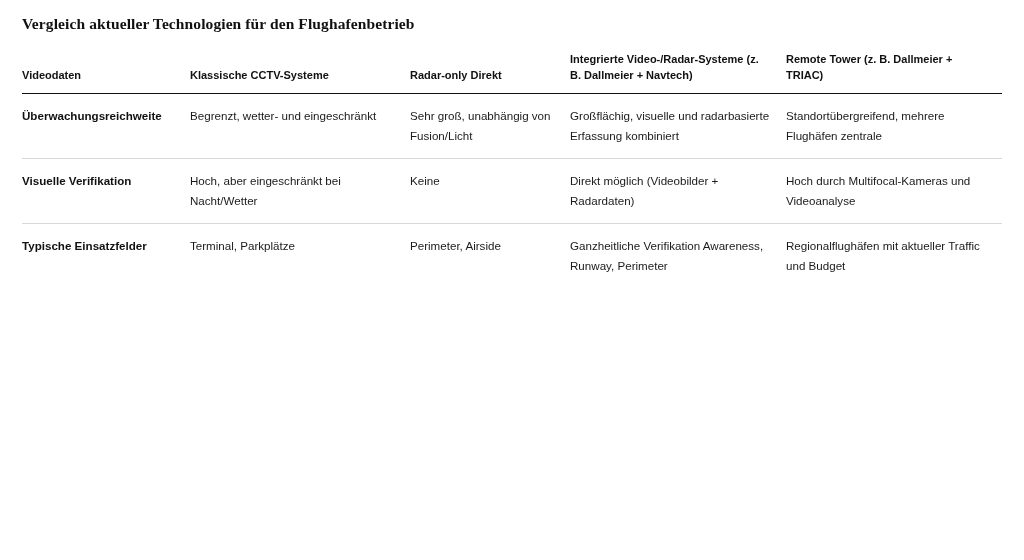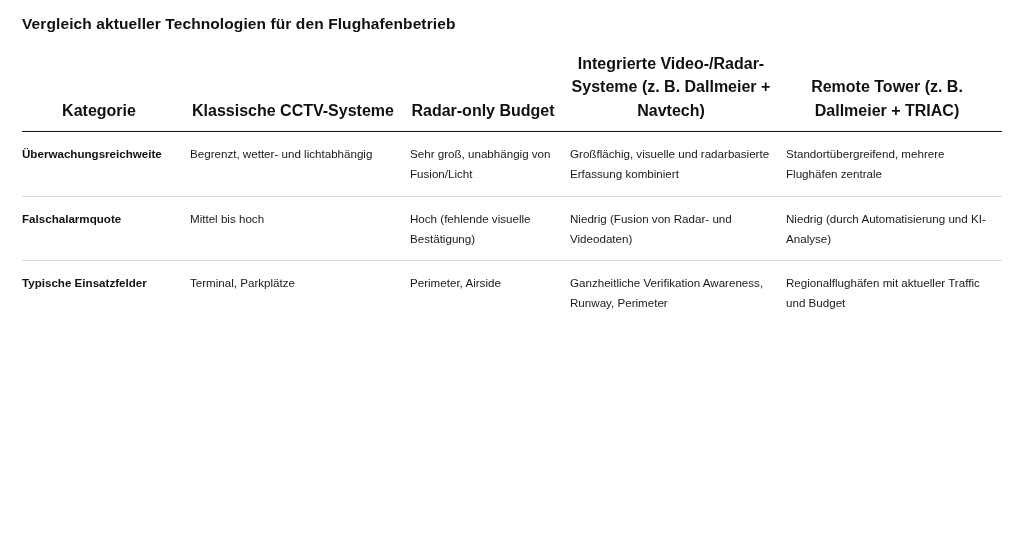--- a/index.html
+++ b/index.html
@@ -19,36 +19,37 @@
     box-sizing: border-box;
     width: 1024px;
   }
   .doc-title {
     font-size: 15.5px;
     font-weight: bold;
     color: #111111;
     letter-spacing: 0.1px;
     margin: 0 0 18px 0;
     line-height: 1.3;
+    font-family: Liberation Serif, serif;
   }
   table.compare {
     width: 980px;
     border-collapse: collapse;
     table-layout: fixed;
   }
   table.compare col.c0 { width: 168px; }
   table.compare col.c1 { width: 220px; }
   table.compare col.c2 { width: 160px; }
   table.compare col.c3 { width: 216px; }
   table.compare col.c4 { width: 216px; }
 
   table.compare thead th {
-    text-align: center;
+    text-align: left;
     vertical-align: bottom;
-    font-size: 16px;
+    font-size: 11px;
     font-weight: bold;
     color: #111111;
     line-height: 1.45;
     padding: 0 14px 9px 0;
     border-bottom: 1.5px solid #111111;
   }
   table.compare tbody td {
     text-align: left;
     vertical-align: top;
     font-size: 11.6px;
@@ -76,41 +77,41 @@
   <table class="compare">
     <colgroup>
       <col class="c0">
         <col class="c1">
         <col class="c2">
         <col class="c3">
         <col class="c4">
     </colgroup>
     <thead>
       <tr>
-        <th>Kategorie</th>
+        <th>Videodaten</th>
         <th>Klassische CCTV-Systeme</th>
-        <th>Radar-only Budget</th>
+        <th>Radar-only Direkt</th>
         <th>Integrierte Video-/Radar-Systeme (z. B. Dallmeier + Navtech)</th>
         <th>Remote Tower (z. B. Dallmeier + TRIAC)</th>
       </tr>
     </thead>
     <tbody>
       <tr>
         <td class="cat">Überwachungsreichweite</td>
-        <td>Begrenzt, wetter- und lichtabhängig</td>
+        <td>Begrenzt, wetter- und eingeschränkt</td>
         <td>Sehr groß, unabhängig von Fusion/Licht</td>
         <td>Großflächig, visuelle und radarbasierte Erfassung kombiniert</td>
         <td>Standortübergreifend, mehrere Flughäfen zentrale</td>
       </tr>
       <tr>
-        <td class="cat">Falschalarmquote</td>
-        <td>Mittel bis hoch</td>
-        <td>Hoch (fehlende visuelle Bestätigung)</td>
-        <td>Niedrig (Fusion von Radar- und Videodaten)</td>
-        <td>Niedrig (durch Automatisierung und KI-Analyse)</td>
+        <td class="cat">Visuelle Verifikation</td>
+        <td>Hoch, aber eingeschränkt bei Nacht/Wetter</td>
+        <td>Keine</td>
+        <td>Direkt möglich (Videobilder + Radardaten)</td>
+        <td>Hoch durch Multifocal-Kameras und Videoanalyse</td>
       </tr>
       <tr>
         <td class="cat">Typische Einsatzfelder</td>
         <td>Terminal, Parkplätze</td>
         <td>Perimeter, Airside</td>
         <td>Ganzheitliche Verifikation Awareness, Runway, Perimeter</td>
         <td>Regionalflughäfen mit aktueller Traffic und Budget</td>
       </tr>
     </tbody>
   </table>

